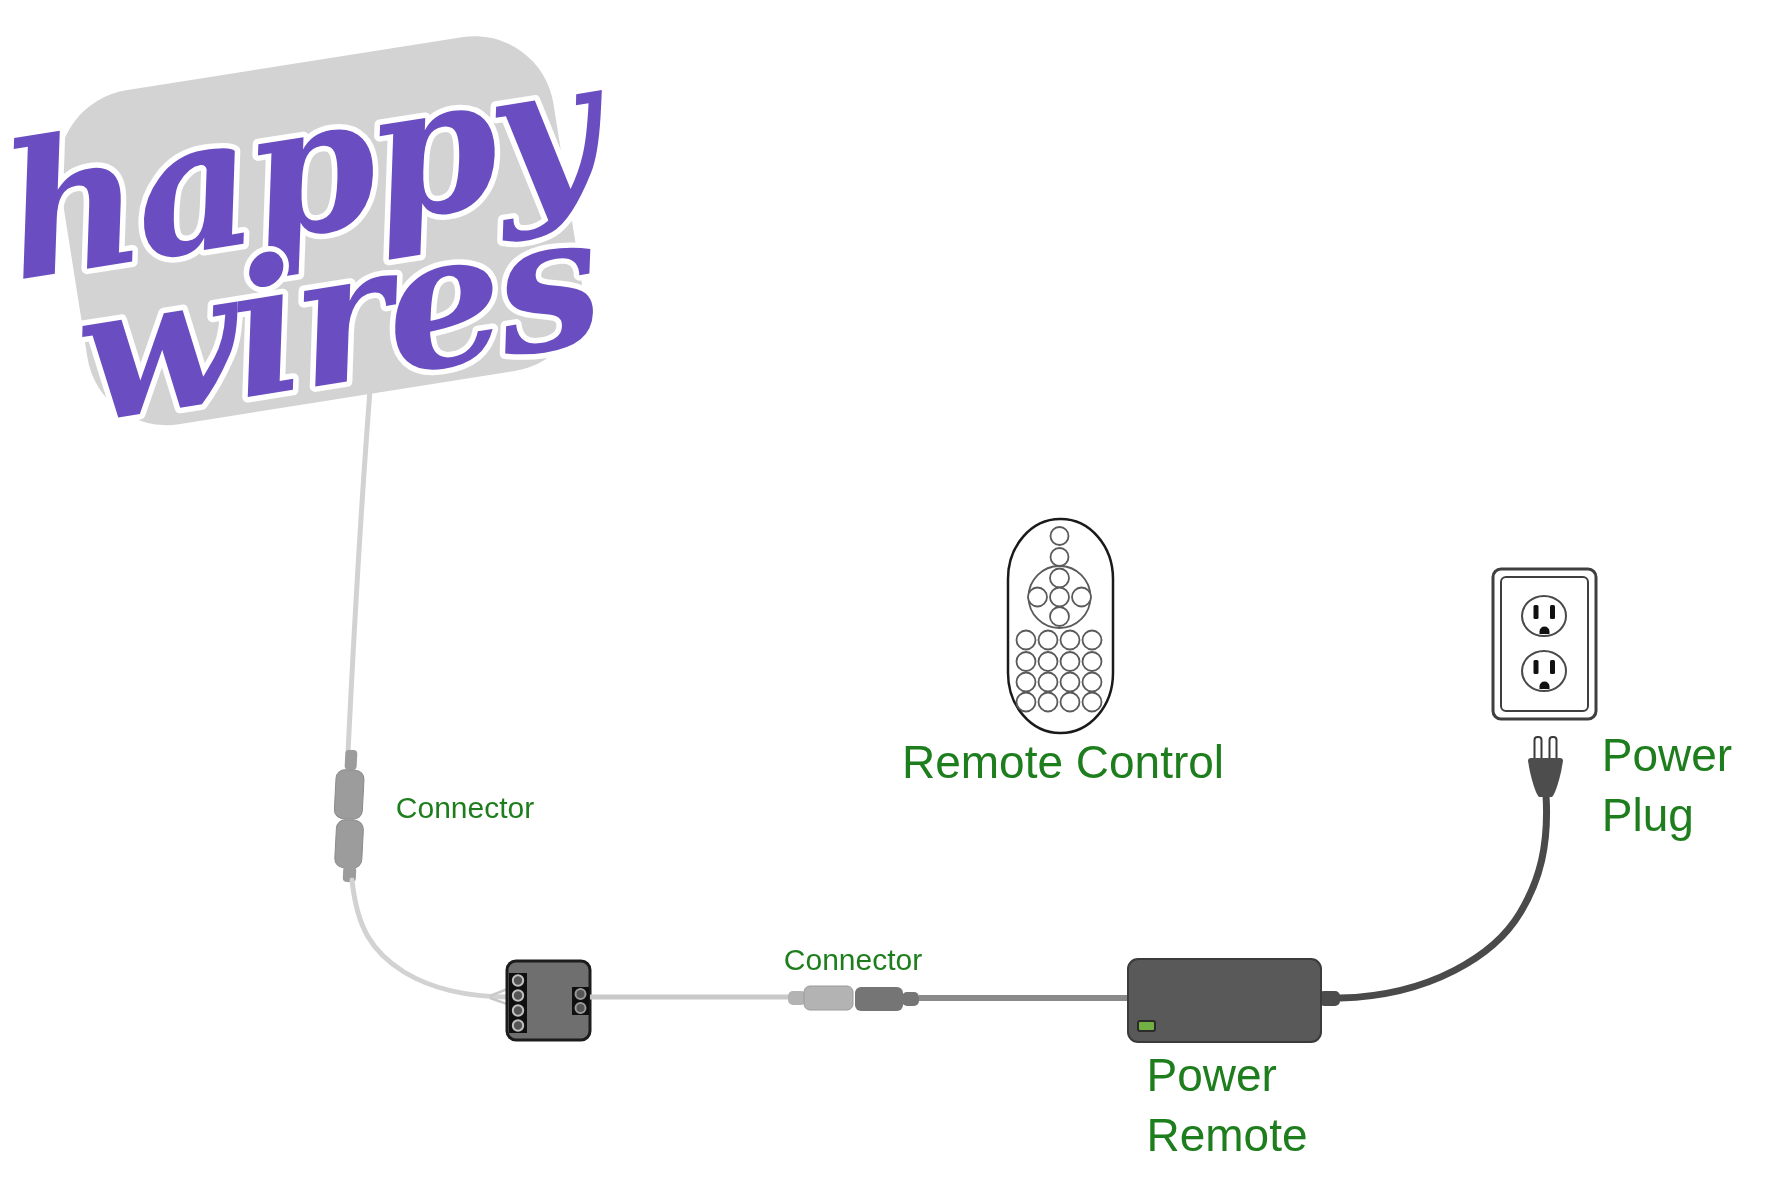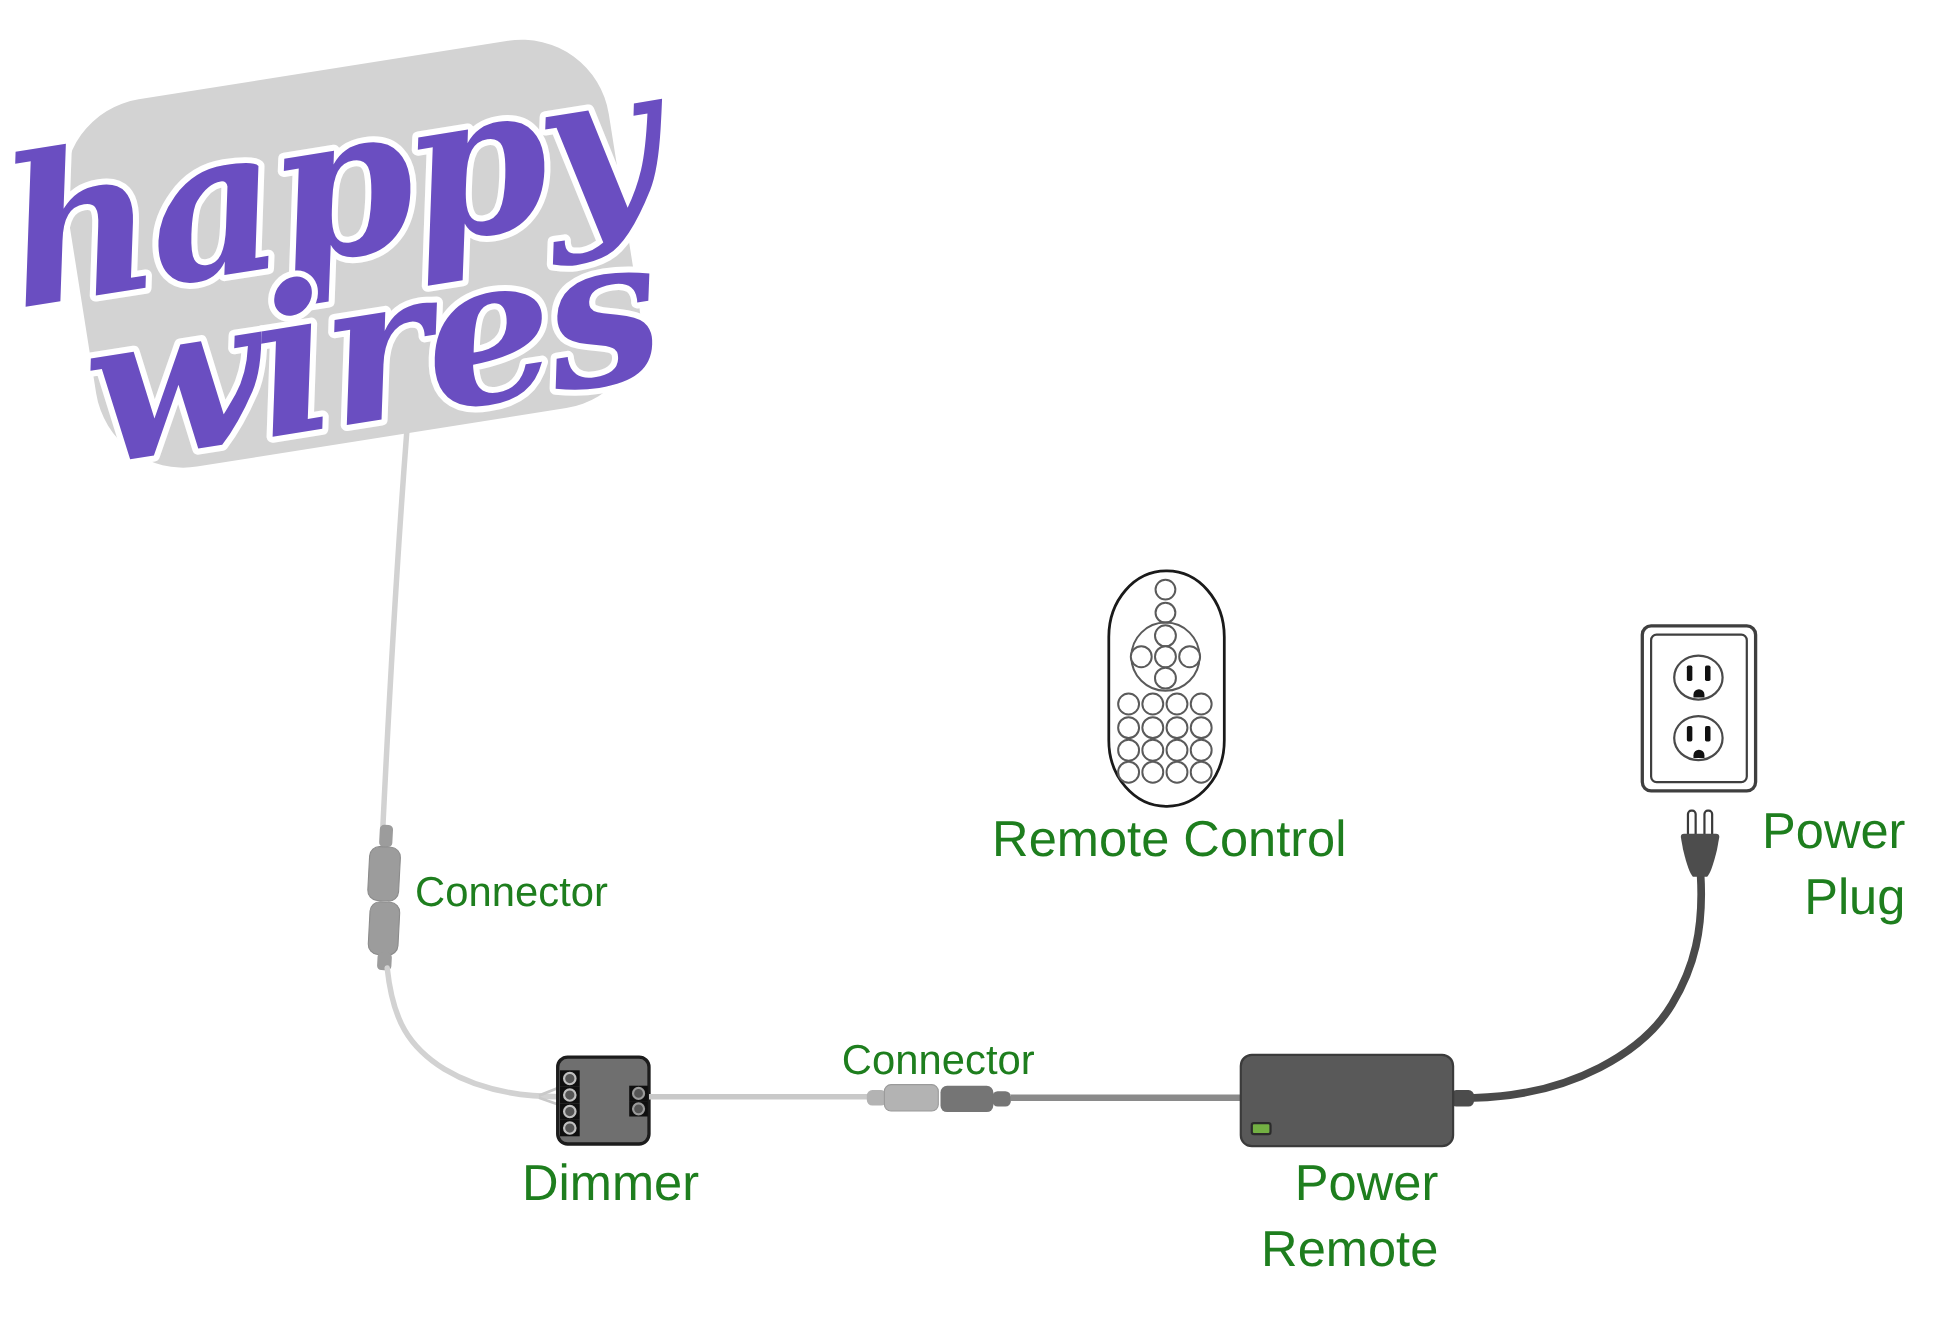--- a/index.html
+++ b/index.html
@@ -1,21 +1,21 @@
 <!DOCTYPE html>
 <html><head>
 <meta charset="utf-8">
 <style>
   html,body{margin:0;padding:0;background:#fff;}
   #canvas{position:relative;width:1770px;height:1200px;background:#ffffff;overflow:hidden;
           font-family:"Liberation Sans",sans-serif;}
   #diagram-svg{position:absolute;left:0;top:0;}
-  .lbl{position:absolute;transform:translateX(-50%);text-align:right;white-space:nowrap;
+  .lbl{position:absolute;transform:translateX(-50%);text-align:left;white-space:nowrap;
        color:#1e7e1e;line-height:1.3;}
-  .lbl-small{font-size:38px;}
+  .lbl-small{font-size:30px;}
   .lbl-big{font-size:46px;}
   .signtext{font-family:"DejaVu Serif",serif;font-style:italic;font-weight:bold;
             font-size:185px;text-anchor:middle;stroke:#ffffff;stroke-width:11px;
             paint-order:stroke;stroke-linejoin:round;letter-spacing:-6px;}
   .btn{fill:#ffffff;stroke:#5a5a5a;stroke-width:1.8px;}
 </style>
 </head>
 <body>
 
 <div id="canvas">
@@ -138,20 +138,19 @@
 
   <div class="lbl lbl-big" style="left: 1063px; top: 733px; color: rgb(30, 126, 30);">Remote Control</div>
 
   <div class="lbl lbl-big" style="left: 1667px; top: 726px; color: rgb(30, 126, 30);">
     <div>Power</div>
     <div>Plug</div>
   </div>
 
   <div class="lbl lbl-small" style="left: 853px; top: 940px; color: rgb(30, 126, 30);">Connector</div>
 
-  <div class="lbl lbl-big" style="left: 555px; top: 1046px; color: rgb(30, 126, 30);">Dimmer</div>
 
   <div class="lbl lbl-big" style="left: 1227px; top: 1046px; color: rgb(30, 126, 30);">
     <div>Power</div>
     <div>Remote</div>
   </div>
 
 </div>
 
 </body></html>

